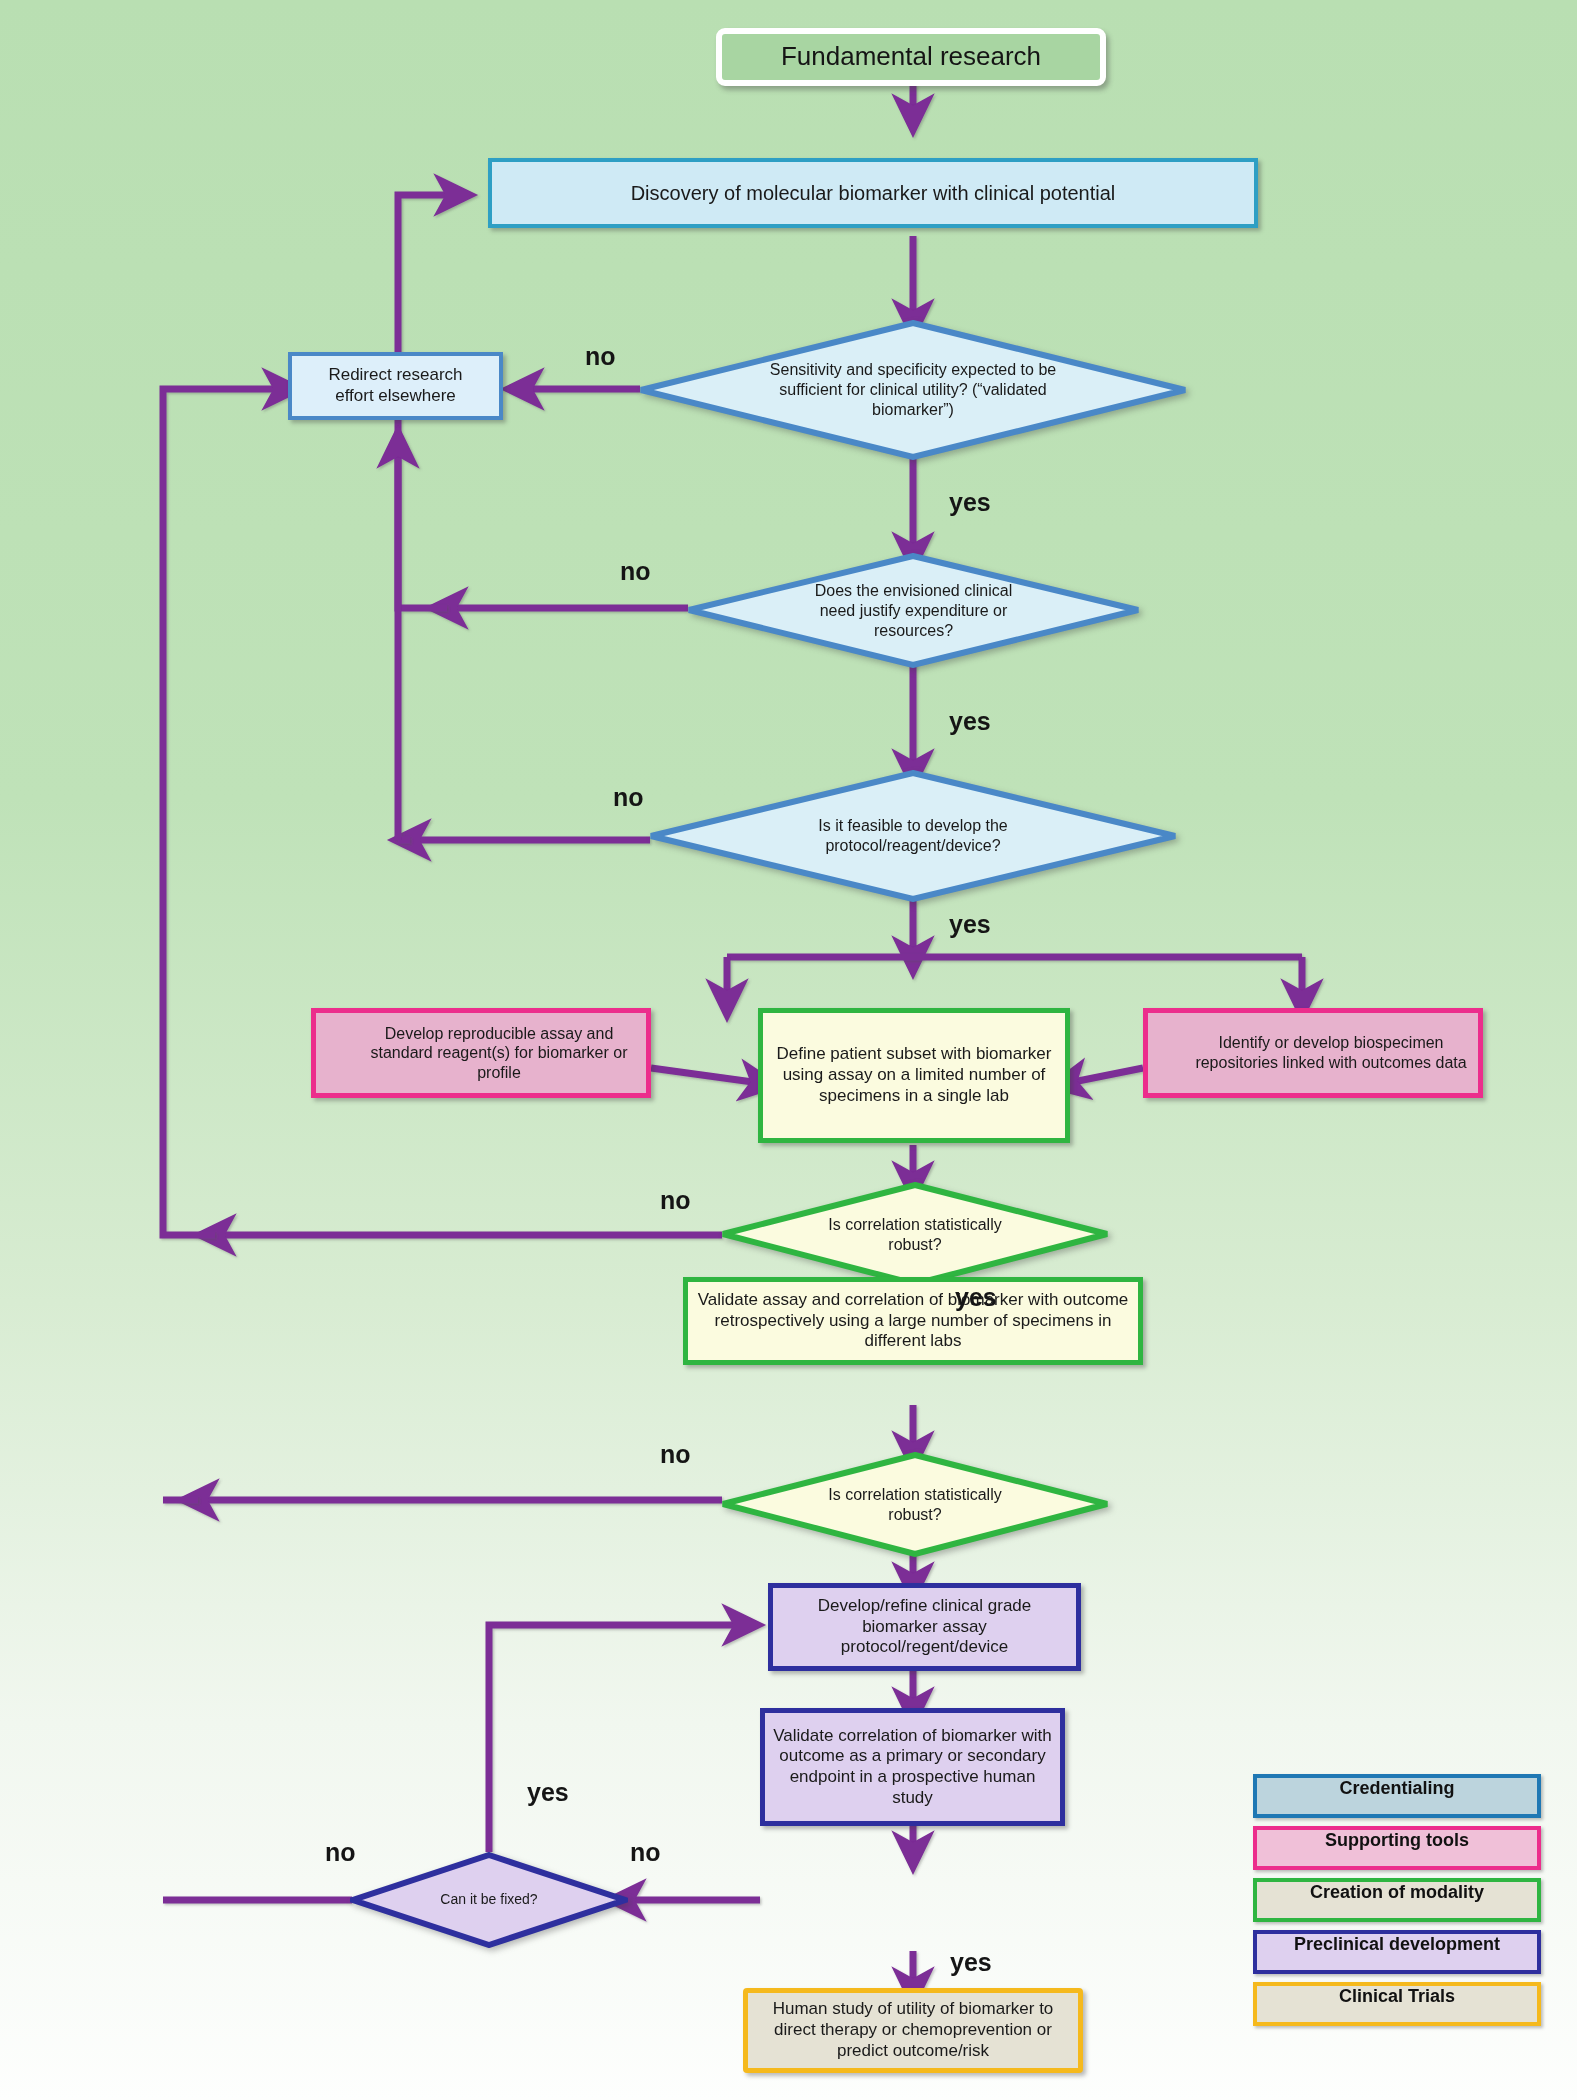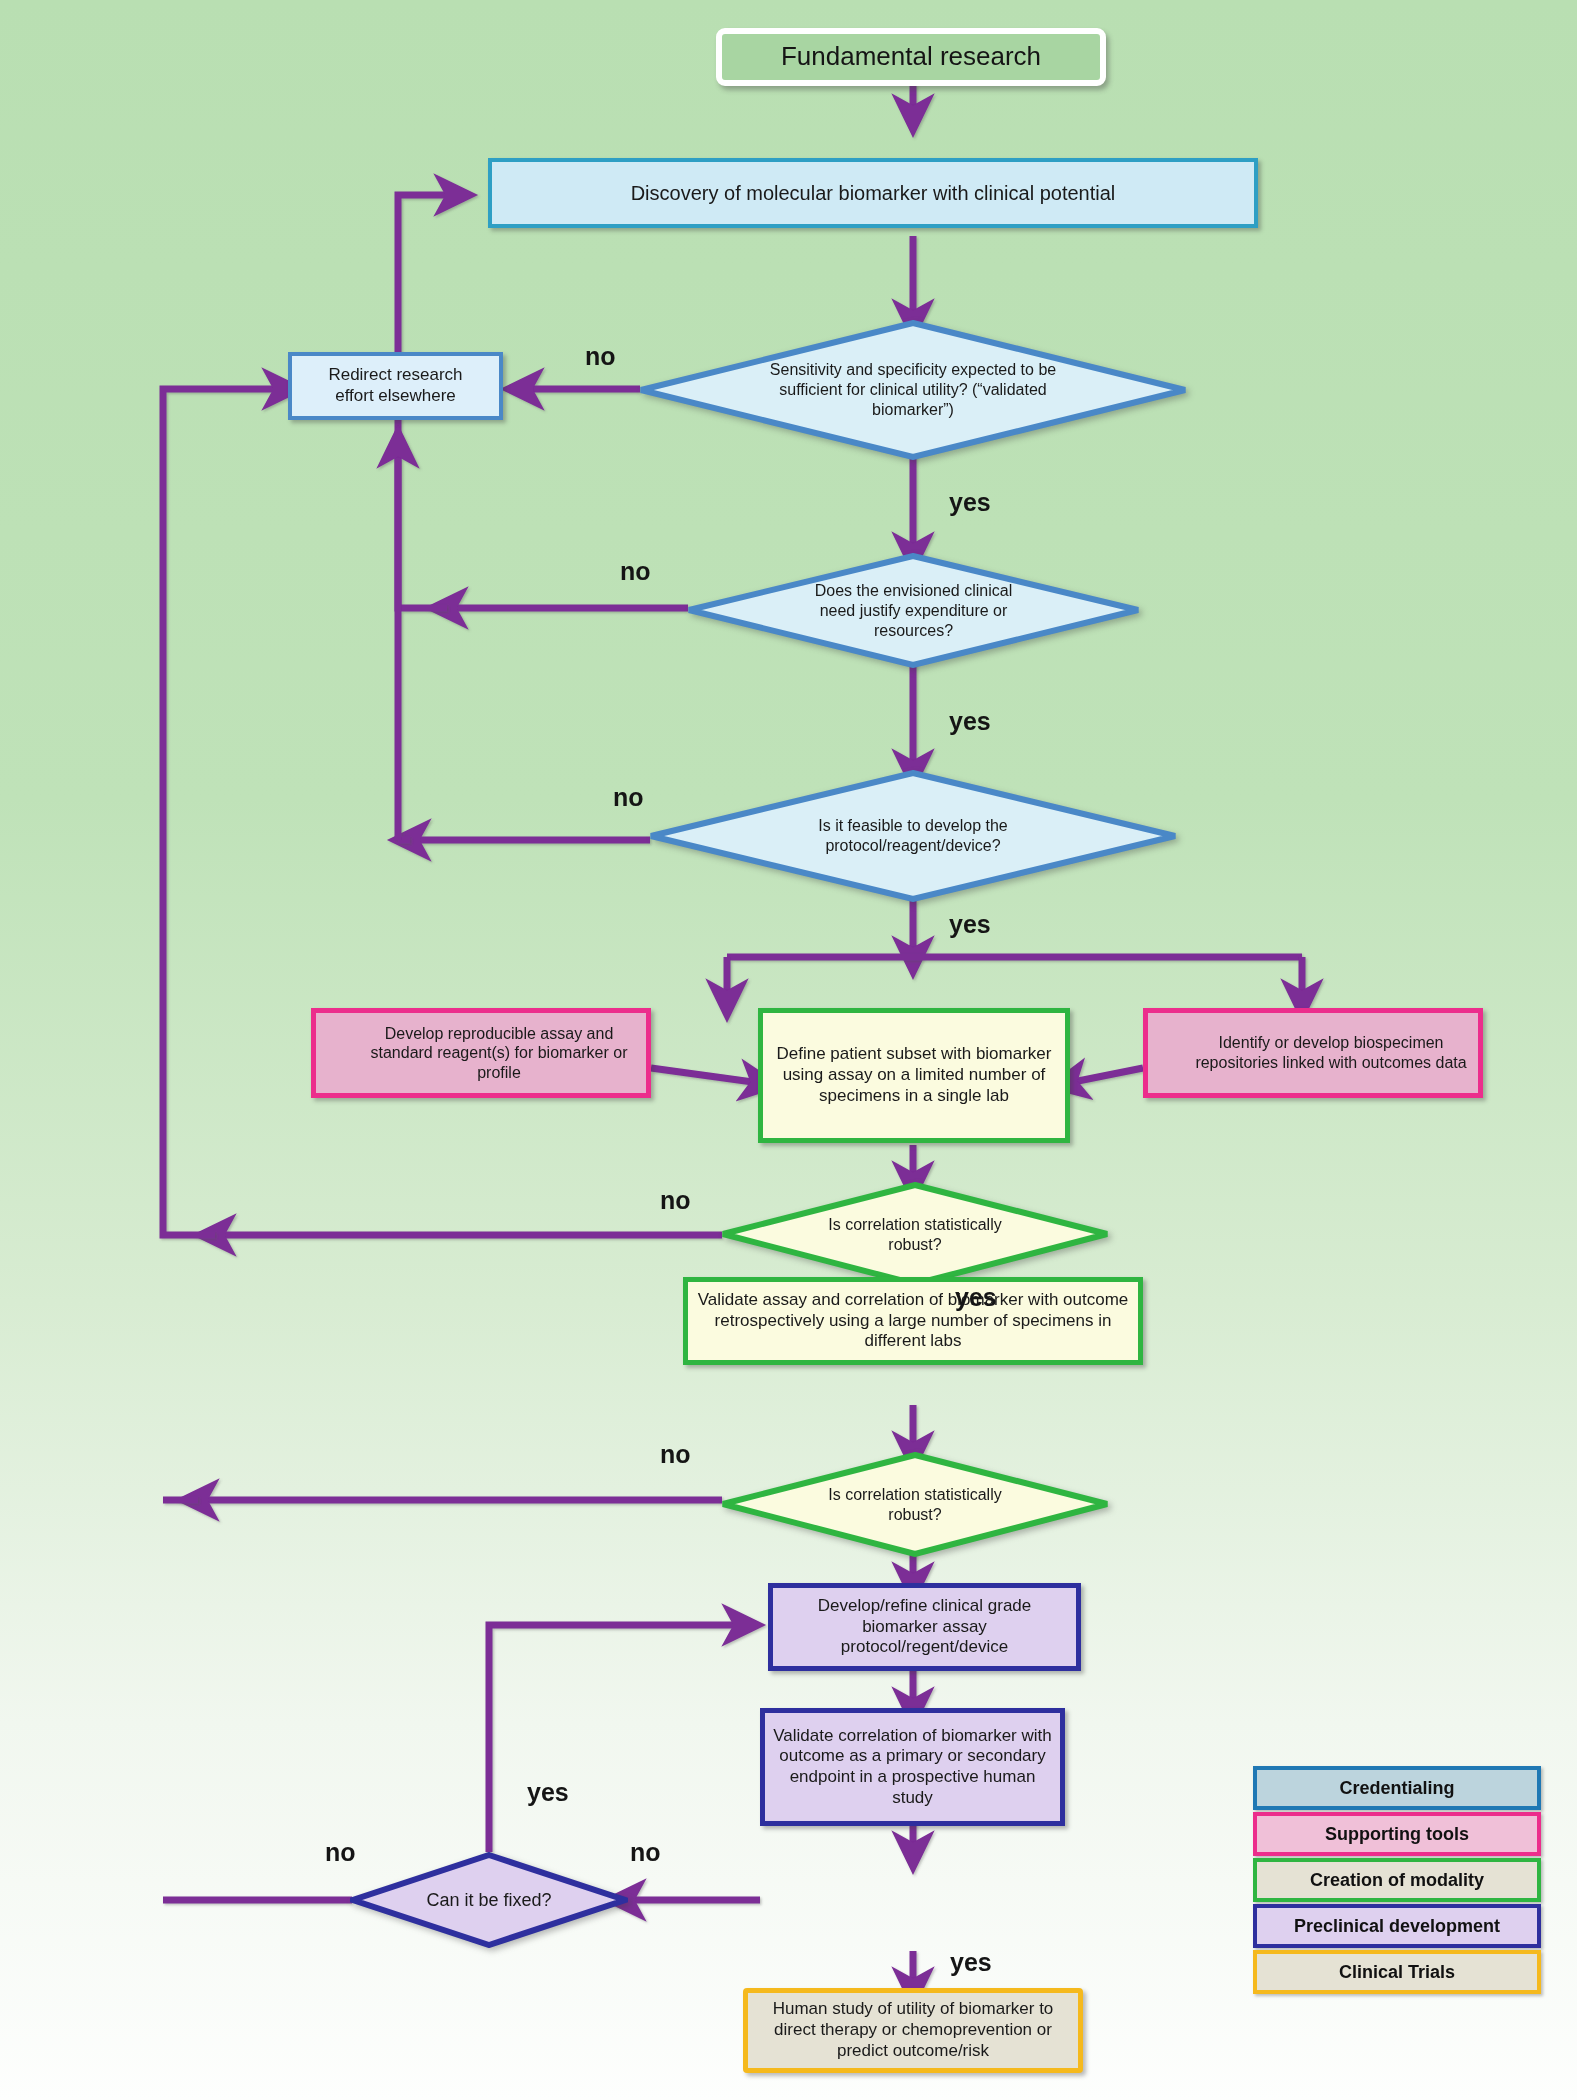--- a/index.html
+++ b/index.html
@@ -122,26 +122,26 @@
     left:1253px;
     top:1766px;
     width:288px;
     z-index:6;
   }
   .legend-item{
     box-sizing:border-box;
     height:44px;
     margin-bottom:2px;
     display:flex;
-    align-items:center;
     justify-content:center;
     font-weight:bold;
     font-size:18px;
     color:#111;
     box-shadow:2px 2px 3px rgba(70,70,70,0.35);
+    margin-top:8px;
   }
   .lg-cred{background:#bcd4dd;border:4px solid #1f78b4;}
   .lg-sup{background:#f0c0d8;border:4px solid #ec2d8c;}
   .lg-mod{background:#e5e2d4;border:4px solid #2fb541;}
   .lg-pre{background:#ded0ef;border:4px solid #2e2f9e;}
   .lg-ct{background:#e5e2d4;border:4px solid #f5b91d;}
 </style>
 </head>
 <body>
 
@@ -306,21 +306,21 @@
   <div class="node rect purple-box" style="left:760px;top:1708px;width:305px;height:118px;">
     <div class="txt">Validate correlation of biomarker with outcome as a primary or secondary endpoint in a prospective human study</div>
   </div>
 
 
   <div class="diamond" style="left:350px;top:1852px;width:278px;height:96px;">
     <svg width="278" height="96" viewBox="0 0 278 96" xmlns="http://www.w3.org/2000/svg">
       <polygon points="139,3 275,48 139,93 3,48" fill="#ded0ef" stroke="#2e2f9e" stroke-width="6"></polygon>
     </svg>
     <div class="dlabel">
-      <span style="width:52%;font-size:18px;">Can it be fixed?</span>
+      <span style="width:52%;font-size:14px;">Can it be fixed?</span>
     </div>
   </div>
 
   <div class="node rect gold-box" style="left:743px;top:1988px;width:340px;height:85px;">
     <div class="txt">Human study of utility of biomarker to direct therapy or chemoprevention or predict outcome/risk</div>
   </div>
 
   <div class="elabel" style="left:585px;top:342px;">no</div>
   <div class="elabel" style="left:949px;top:488px;">yes</div>
   <div class="elabel" style="left:620px;top:557px;">no</div>

